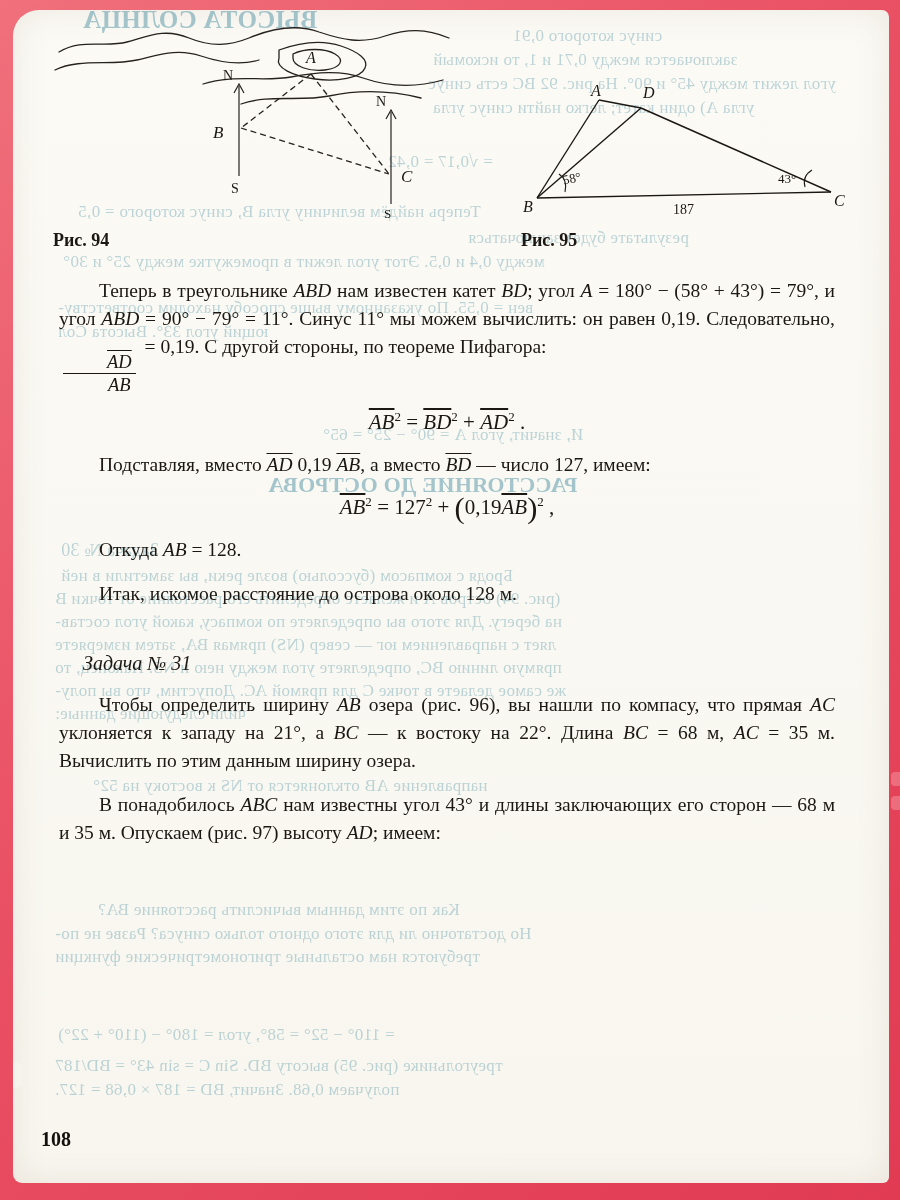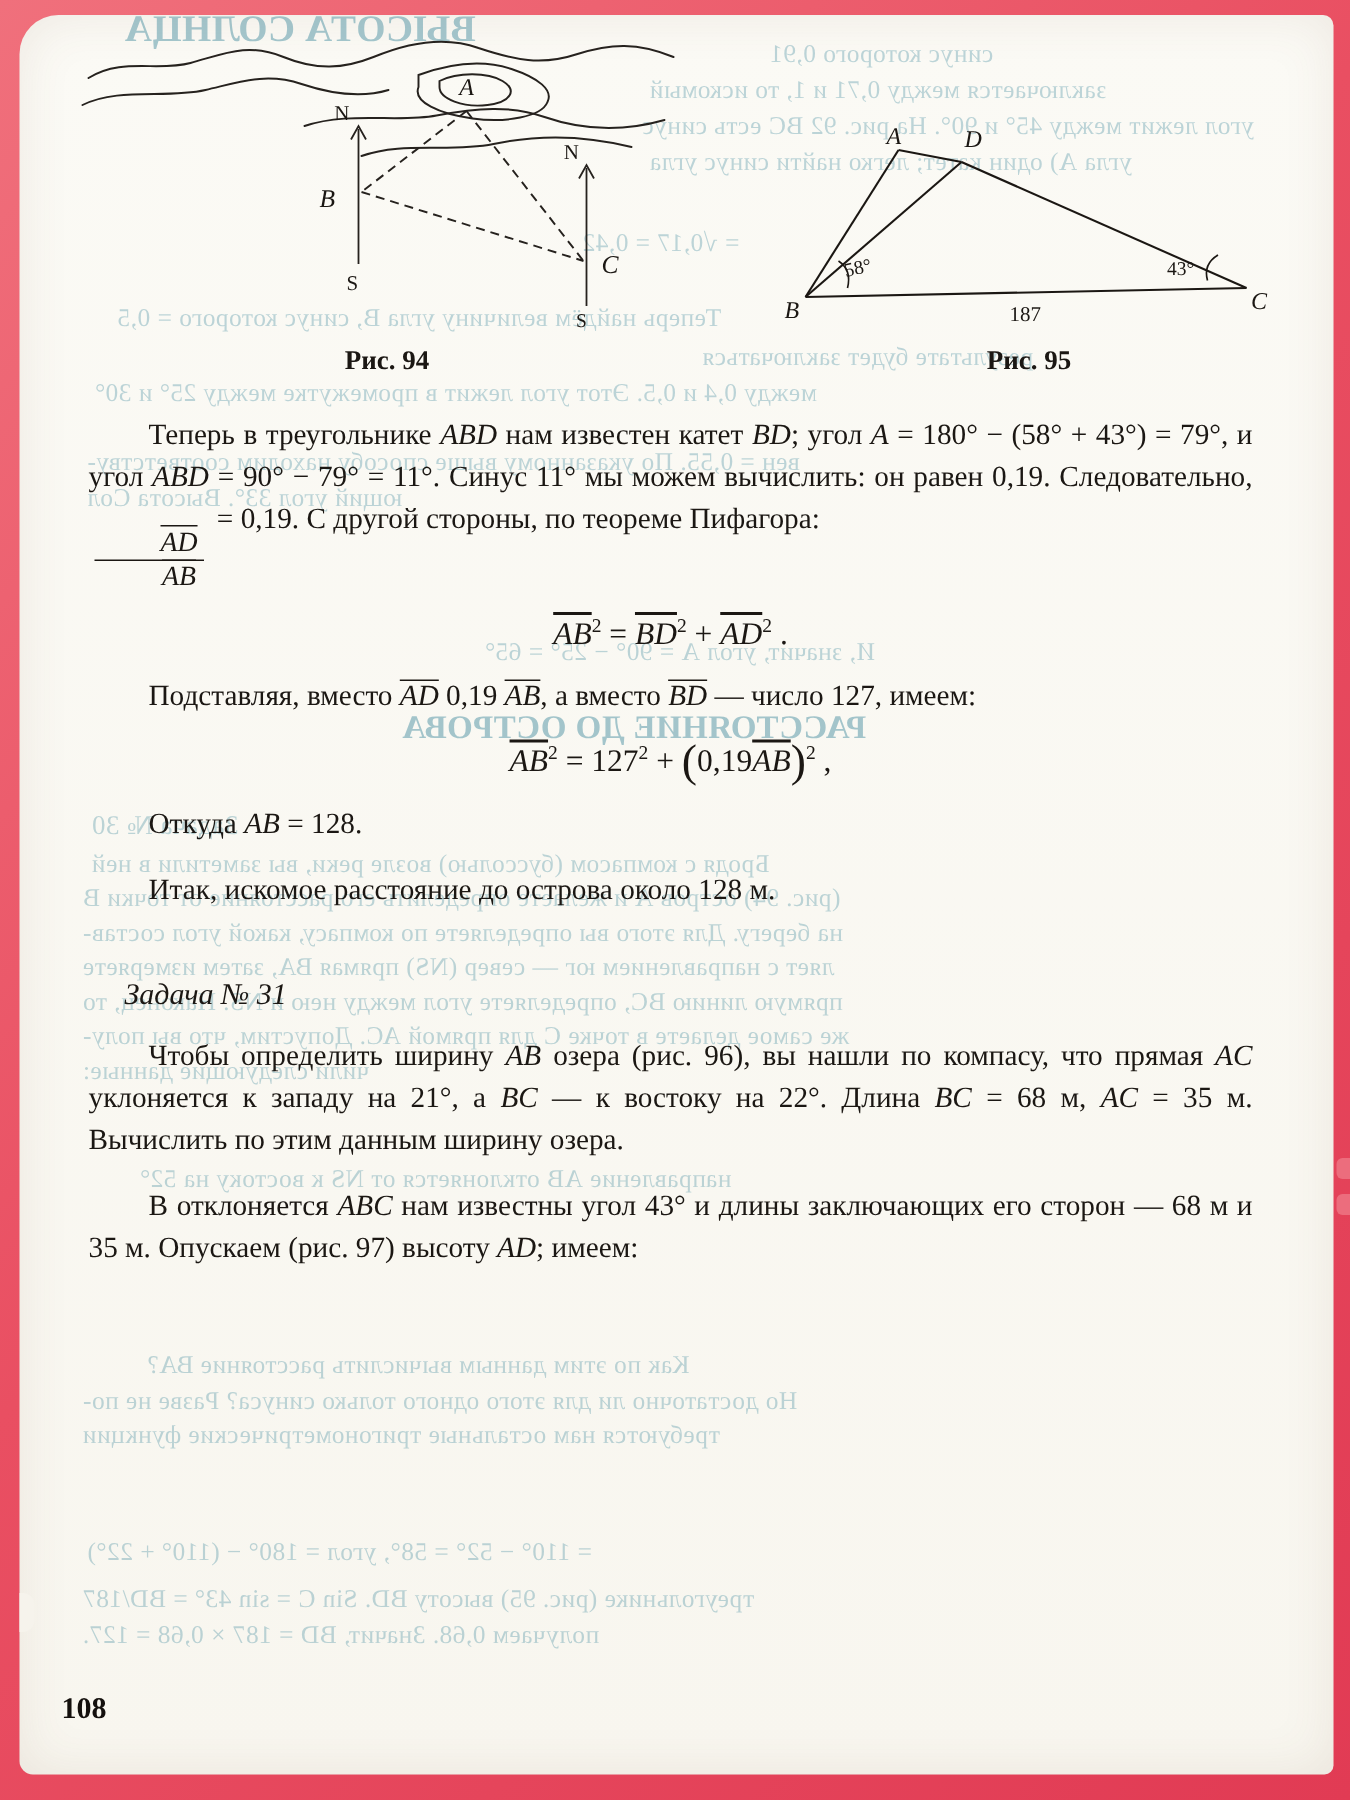--- a/index.html
+++ b/index.html
@@ -18,21 +18,21 @@
   .bleed-layer{position:absolute;inset:0;z-index:0;}
   .bl{
     position:absolute;transform:scaleX(-1);color:var(--ink,#2e7f95);
     opacity:.30;font-size:17px;white-space:nowrap;letter-spacing:.3px;
   }
   .bl.b{font-weight:bold;opacity:.42;}
   .content{position:relative;z-index:1;padding:6px 38px 0 30px;color:var(--text,#1b1713);}
   .figrow{display:flex;justify-content:space-between;align-items:flex-end;}
   .fig{margin:0;display:flex;flex-direction:column;justify-content:flex-end;}
   .fig94{margin-left:10px;}
-  .cap{font-weight:bold;font-size:18px;text-align:center;margin-top:10px;}
+  .cap{font-weight:bold;font-size:18px;text-align:left;margin-top:10px;}
   .body{margin:16px;text-indent:40px;font-size:19.5px;line-height:1.43;text-align:justify;}
   .first{margin-top:26px;}
   .formula{text-align:center;font-size:21px;margin:16px 0 12px;}
   .it{font-style:italic;}
   .ov{text-decoration:overline;}
   .sup{font-size:.62em;vertical-align:super;line-height:0;}
   .paren{font-size:1.45em;line-height:0;vertical-align:-0.12em;}
   .frac{display:inline-flex;flex-direction:column;vertical-align:-0.85em;text-align:center;line-height:1.05;margin:0 4px;font-size:.95em;}
   .fn{border-bottom:1.4px solid #1b1713;padding:0 4px 1px;}
   .fd{padding-top:1px;}
@@ -151,21 +151,21 @@
           <span class="fd ov it">AB</span>
         </span><span> = 0,19. С другой стороны, по теореме Пифагора:</span></p>
     <div class="formula"><span class="it ov">AB</span><span class="sup">2</span><span> = </span><span class="it ov">BD</span><span class="sup">2</span><span> + </span><span class="it ov">AD</span><span class="sup">2</span><span> .</span></div>
     <p class="body"><span>Подставляя, вместо </span><span class="it ov">AD</span><span>  0,19 </span><span class="it ov">AB</span><span>, а вместо </span><span class="it ov">BD</span><span> — число 127, имеем:</span></p>
     <div class="formula"><span class="it ov">AB</span><span class="sup">2</span><span> = 127</span><span class="sup">2</span><span> + </span><span class="paren">(</span><span>0,19</span><span class="it ov">AB</span><span class="paren">)</span><span class="sup">2</span><span> ,</span></div>
     <p class="body"><span>Откуда </span><span class="it">AB</span><span> = 128.</span></p>
     <p class="body"><span>Итак, искомое расстояние до острова около 128 м.</span></p>
 
     <p class="task">Задача № 31</p>
     <p class="body"><span>Чтобы определить ширину </span><span class="it">AB</span><span> озера (рис. 96), вы нашли по компасу, что прямая </span><span class="it">AC</span><span> уклоняется к западу на 21°, а </span><span class="it">BC</span><span> — к востоку на 22°. Длина </span><span class="it">BC</span><span> = 68 м, </span><span class="it">AC</span><span> = 35 м. Вычислить по этим данным ширину озера.</span></p>
-    <p class="body"><span>В отклоняется </span><span class="it">ABC</span><span> нам известны угол 43° и длины заключающих его сторон — 68 м и 35 м. Опускаем (рис. 97) высоту </span><span class="it">AD</span><span>; имеем:</span></p>
+    <p class="body"><span>В понадобилось </span><span class="it">ABC</span><span> нам известны угол 43° и длины заключающих его сторон — 68 м и 35 м. Опускаем (рис. 97) высоту </span><span class="it">AD</span><span>; имеем:</span></p>
 
   </div>
 
   <div class="pageno">108</div>
   <div class="notch"></div>
 </div>
 
 <div class="mark m1"></div>
 <div class="mark m2"></div>
 

